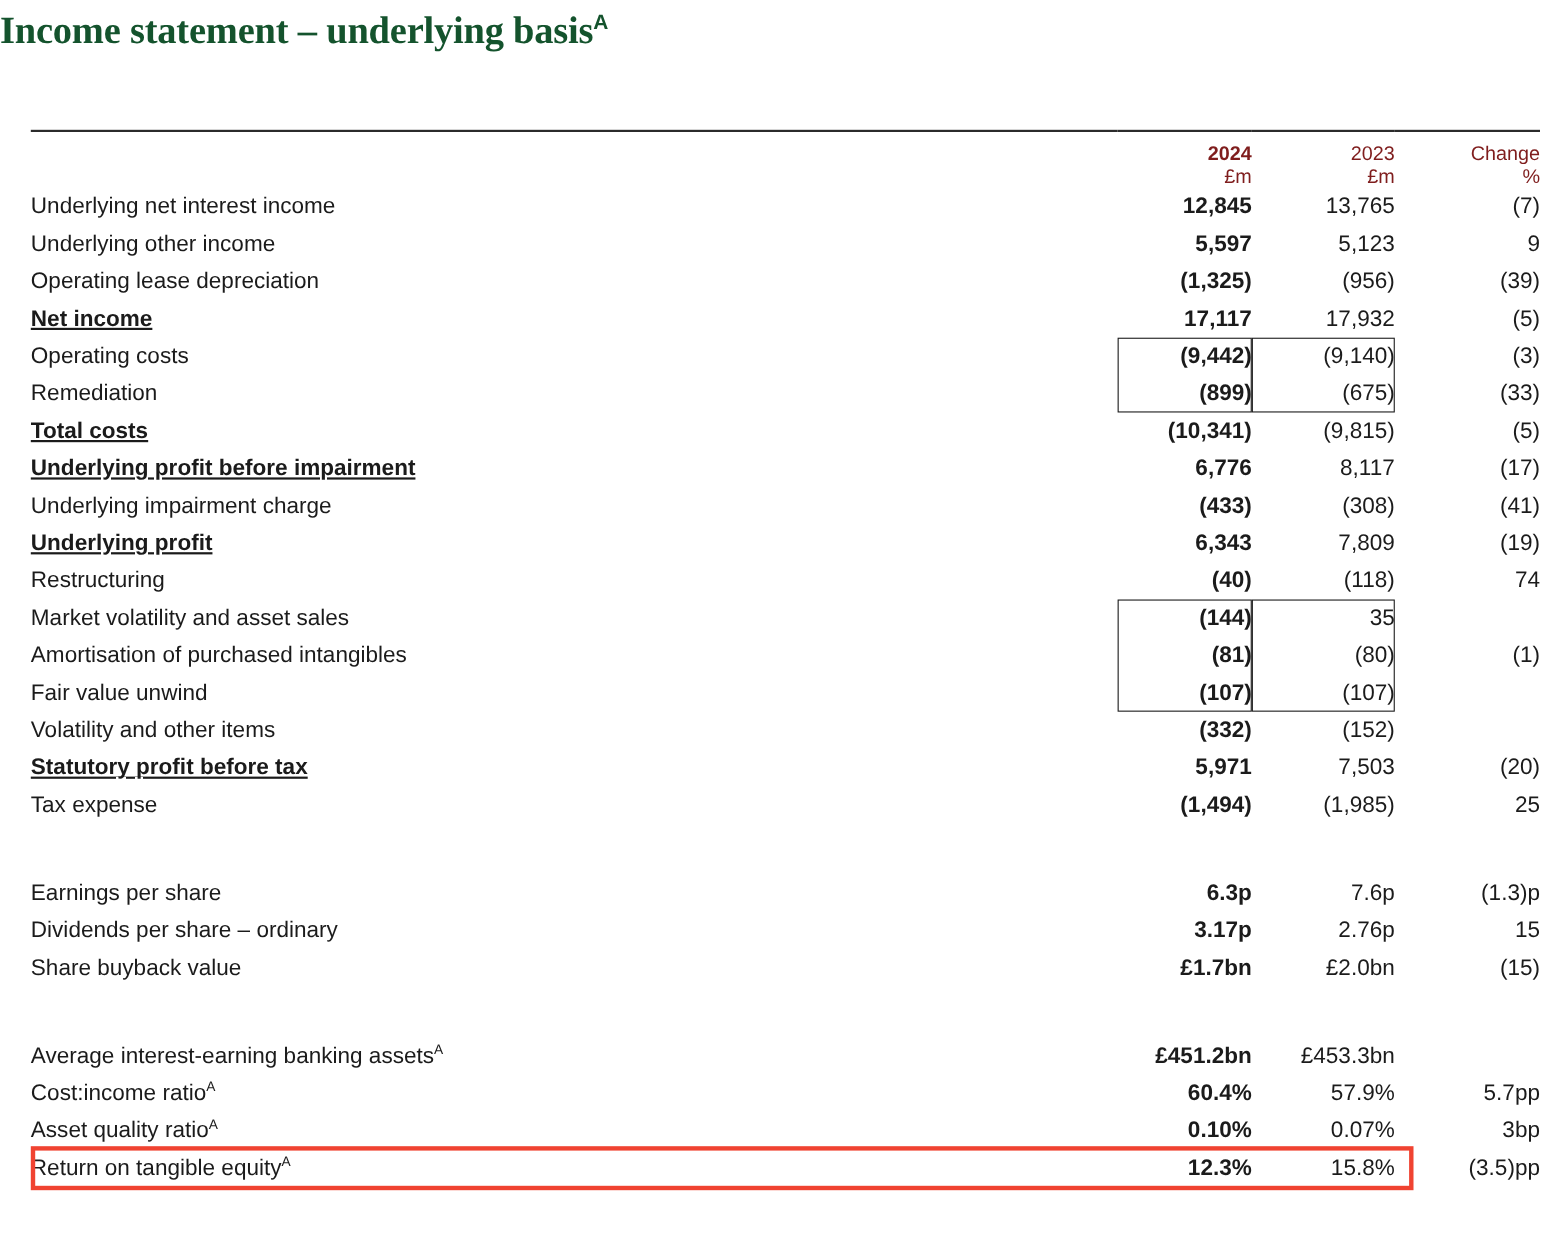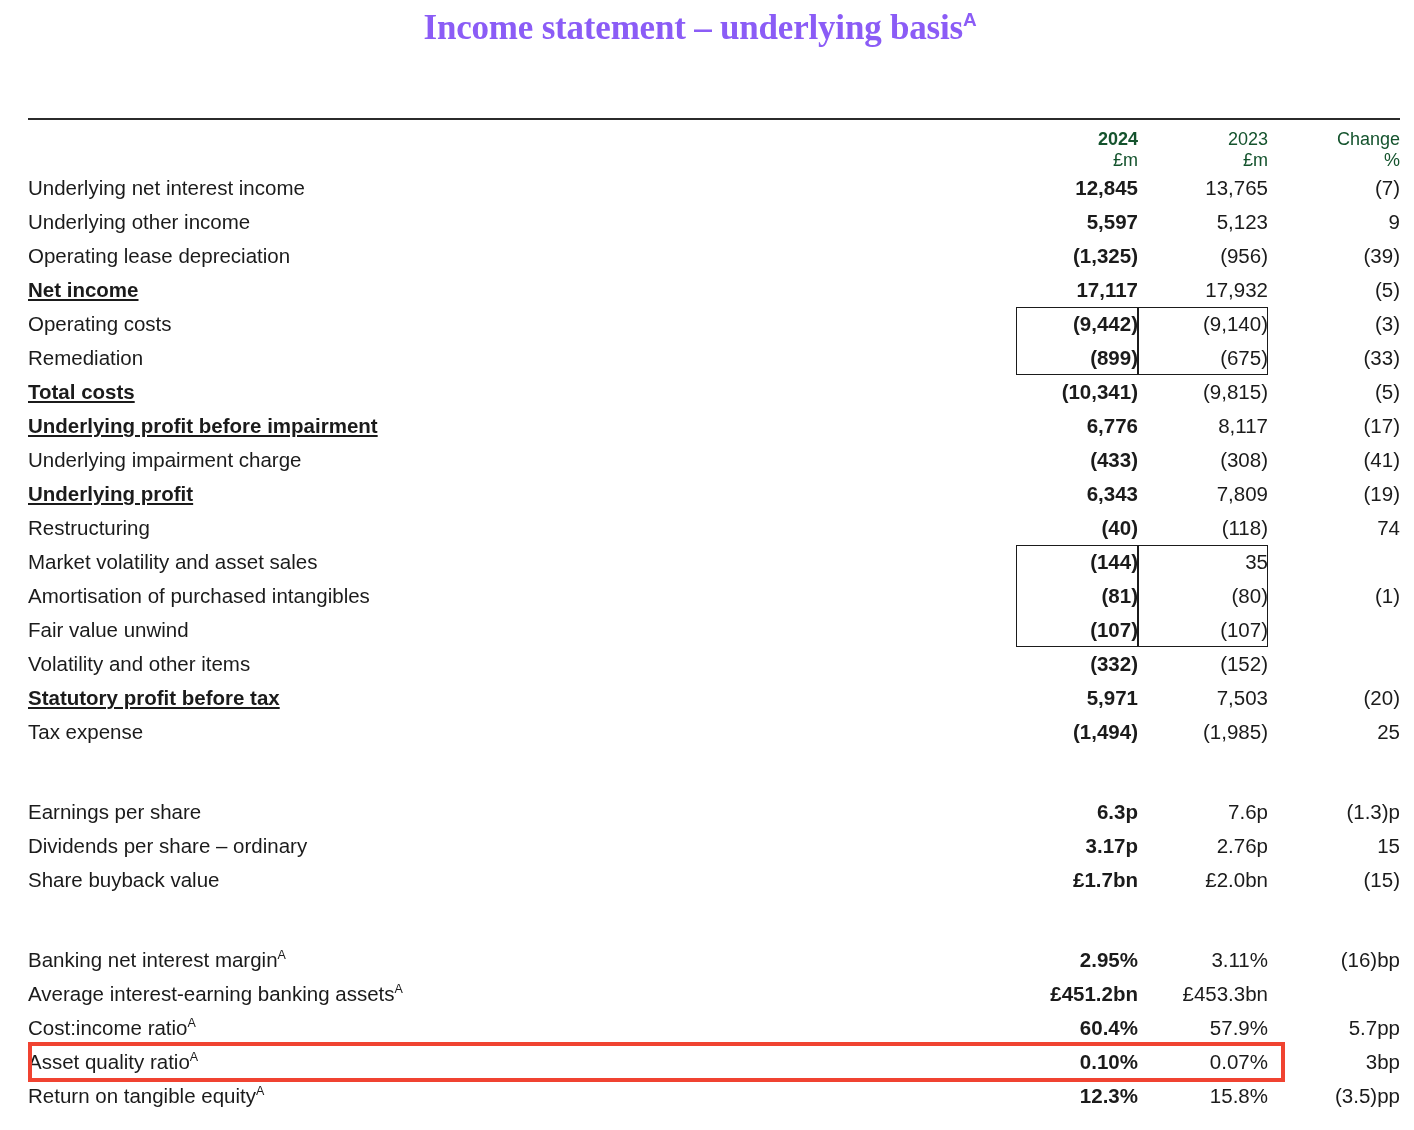--- a/index.html
+++ b/index.html
@@ -19,26 +19,26 @@
     width: 1414px;
     height: 1130px;
     overflow: hidden;
   }
   
   .doc-title {
     position: absolute;
     left: 0;
     top: 8px;
     width: 1400px;
-    text-align: center;
+    text-align: left;
     font-family: "Liberation Serif", serif;
     font-weight: bold;
     font-size: 35px;
     letter-spacing: -0.2px;
-    color: #8b5cf6;
+    color: #14532d;
     white-space: nowrap;
   }
   .doc-title .sup {
     font-size: 19px;
     vertical-align: super;
     font-weight: bold;
     font-family: "Liberation Sans", sans-serif;
   }
   
   .table-wrap {
@@ -64,21 +64,21 @@
     border: 0;
   }
   
   thead th {
     font-weight: normal;
     font-size: 18px;
     text-align: right;
     line-height: 1.18;
     padding-bottom: 7px;
     vertical-align: bottom;
-    color: #14532d;
+    color: #7f1d1d;
   }
   thead th.y24 { font-weight: bold; }
   thead tr.hdr th { padding-top: 9px; }
   thead tr.hdr th .unit { display: block; font-weight: normal; }
   thead th.y24 .unit { font-weight: bold; }
 
   tbody td {
     height: 34px;
     line-height: 34px;
     white-space: nowrap;
@@ -280,26 +280,20 @@
           <tr class="">
             <td class="label num-label"><span>Share buyback value</span></td>
             <td class="num n24">£1.7bn</td>
             <td class="num n23">£2.0bn</td>
             <td class="num nchg">(15)</td>
           </tr>
           <tr class="spacer spacer-lg">
             <td colspan="4"></td>
           </tr>
           <tr class="">
-            <td class="label num-label"><span>Banking net interest margin</span><span class="sup-a">A</span></td>
-            <td class="num n24">2.95%</td>
-            <td class="num n23">3.11%</td>
-            <td class="num nchg">(16)bp</td>
-          </tr>
-          <tr class="">
             <td class="label num-label"><span>Average interest-earning banking assets</span><span class="sup-a">A</span></td>
             <td class="num n24">£451.2bn</td>
             <td class="num n23">£453.3bn</td>
             <td class="num nchg"></td>
           </tr>
           <tr class="">
             <td class="label num-label"><span>Cost:income ratio</span><span class="sup-a">A</span></td>
             <td class="num n24">60.4%</td>
             <td class="num n23">57.9%</td>
             <td class="num nchg">5.7pp</td>

